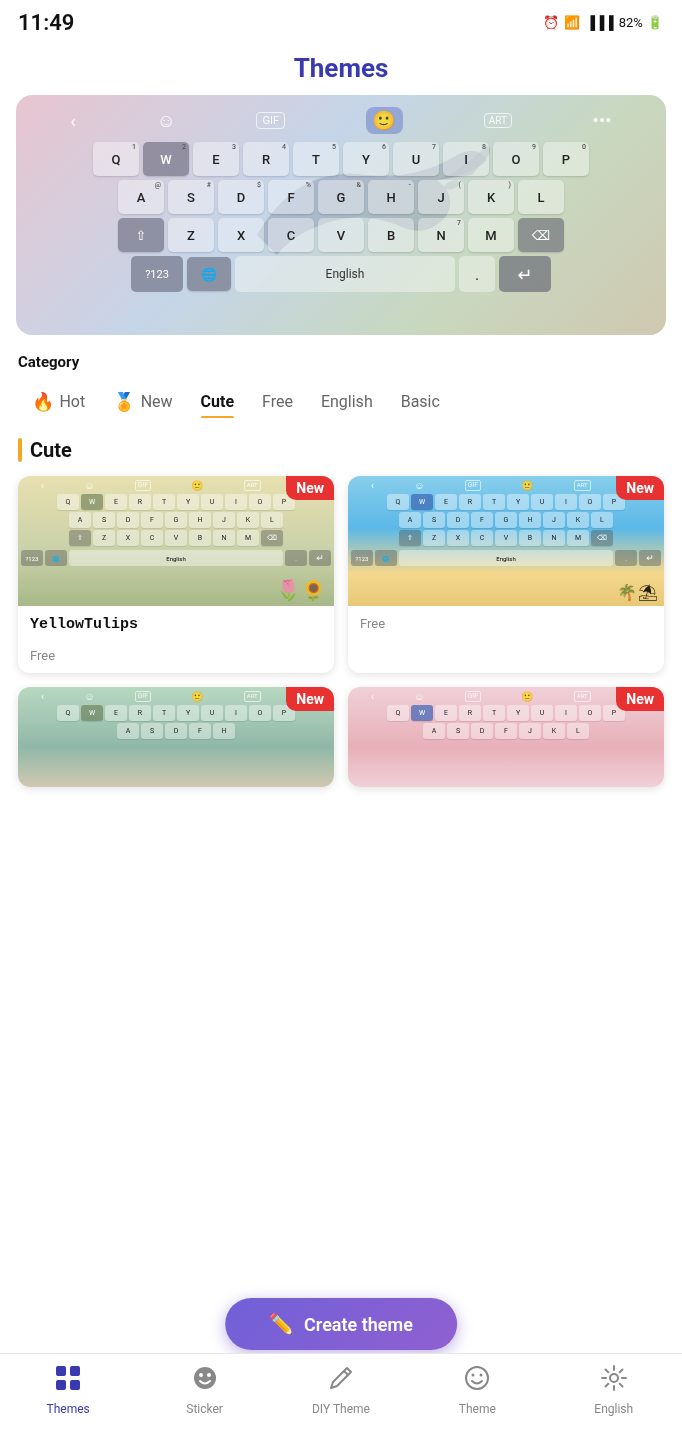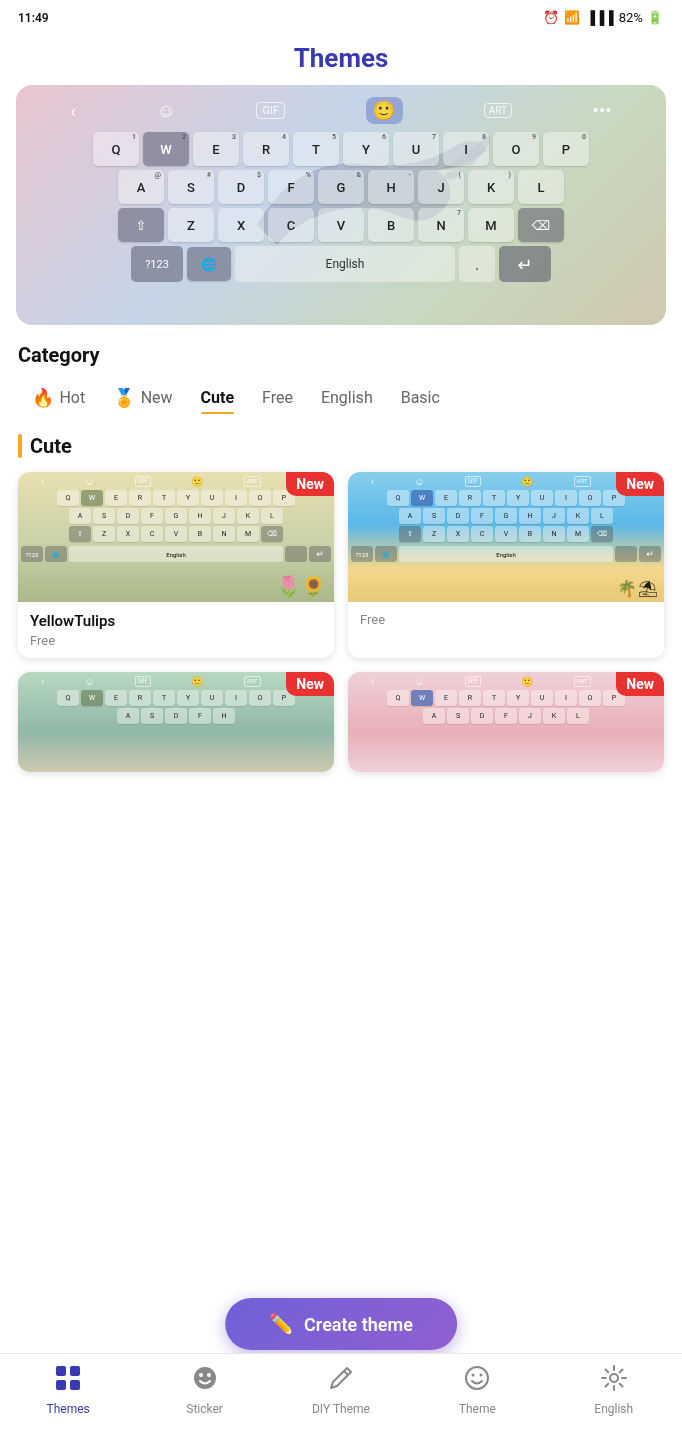--- a/index.html
+++ b/index.html
@@ -15,21 +15,21 @@
 
     
     .status-bar {
       display: flex;
       justify-content: space-between;
       align-items: center;
       padding: 10px 18px 4px;
       background: #fff;
     }
     .status-time {
-      font-size: 12px;
+      font-size: 22px;
       font-weight: 600;
       color: #111;
     }
     .status-icons {
       display: flex;
       align-items: center;
       gap: 5px;
       font-size: 13px;
       color: #111;
     }
@@ -166,21 +166,21 @@
       display: flex;
       align-items: center;
       justify-content: center;
     }
 
     
     .category-section {
       padding: 18px 18px 8px;
     }
     .category-title {
-      font-size: 20px;
+      font-size: 15px;
       font-weight: 700;
       color: #111;
       margin-bottom: 14px;
     }
     .category-tabs {
       display: flex;
       align-items: center;
       gap: 0;
       overflow-x: auto;
       scrollbar-width: none;
@@ -263,21 +263,22 @@
       border-radius: 0 0 0 10px;
       z-index: 10;
     }
     .theme-card-info {
       padding: 10px 12px;
     }
     .theme-card-name {
       font-size: 15px;
       font-weight: 600;
       color: #111;
-      margin-bottom: 3px;
+      margin-bottom: 15px;
+      font-family: Liberation Mono, monospace;
     }
     .theme-card-price {
       font-size: 13px;
       color: #888;
     }
 
     
     .mini-kb {
       width: 100%;
       height: 100%;

